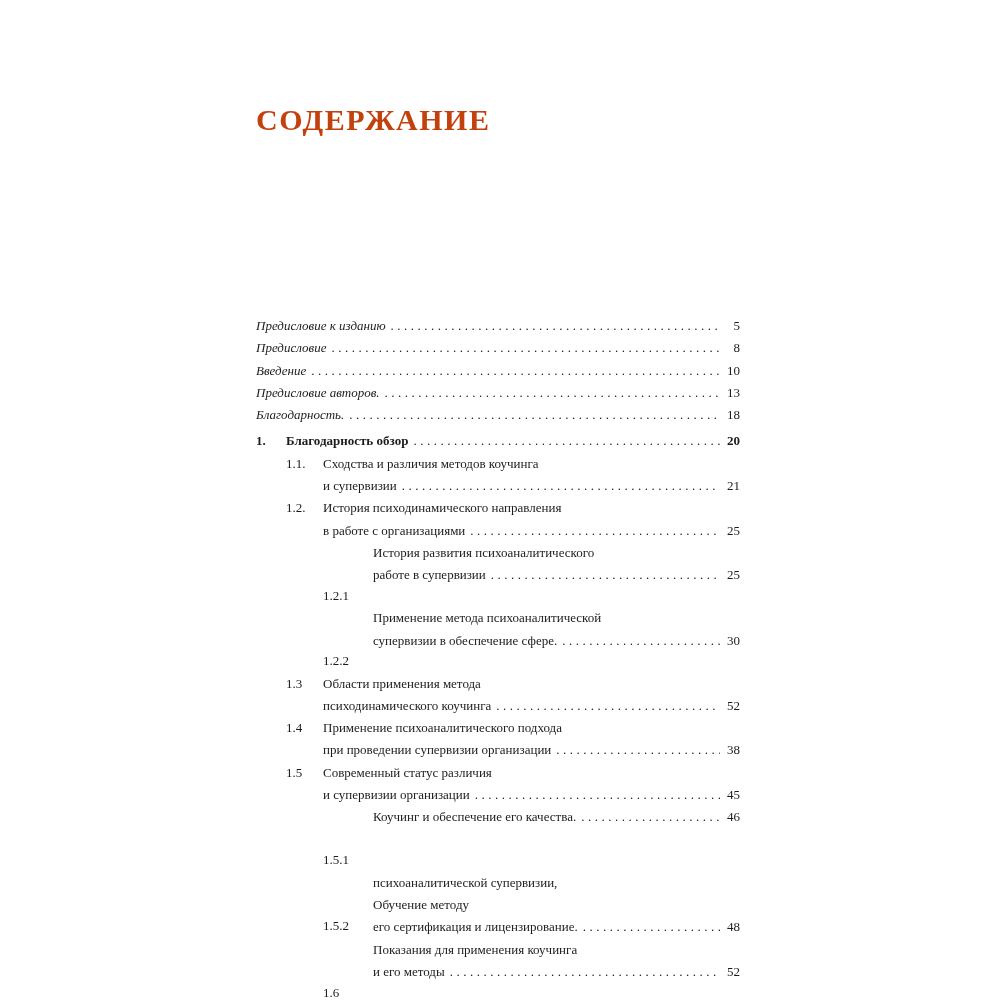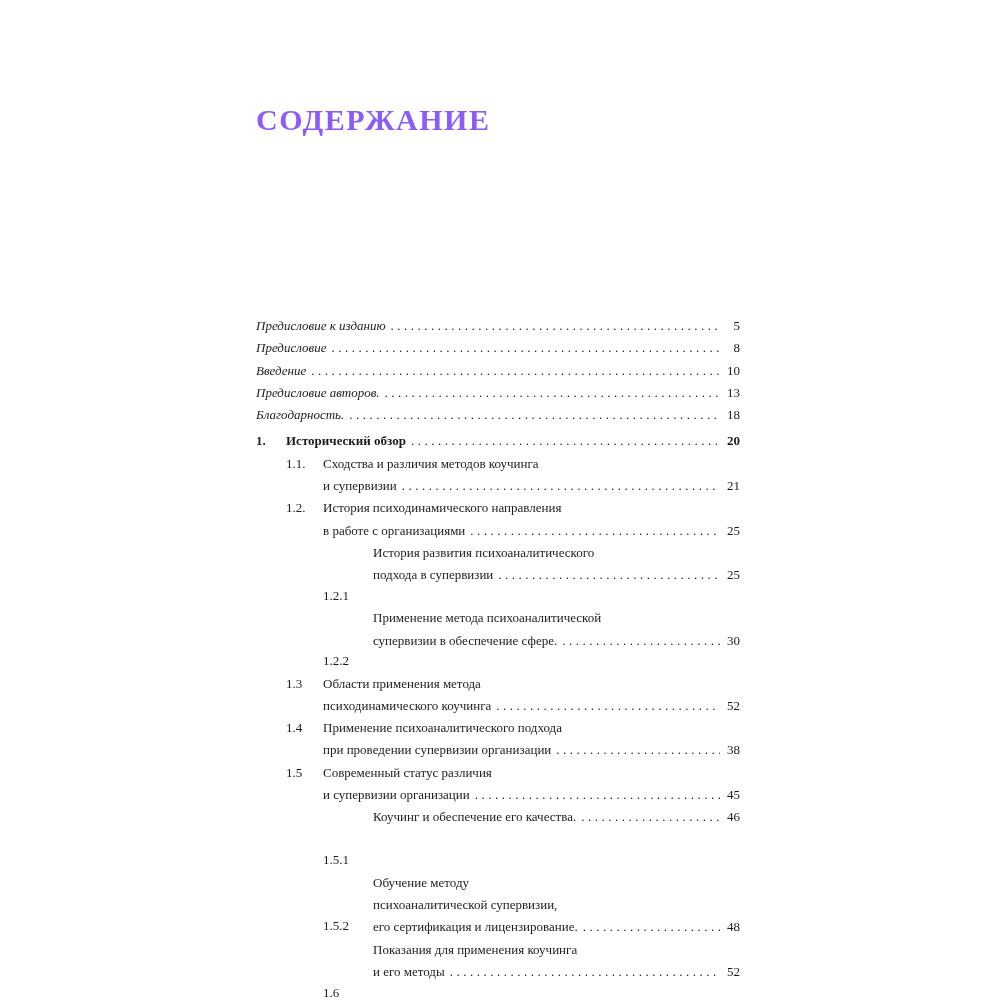--- a/index.html
+++ b/index.html
@@ -13,21 +13,21 @@
     font-family: "Liberation Serif", serif;
     color: #1c1c1c;
   }
   .page-title {
     position: absolute;
     left: 256px;
     top: 103px;
     font-size: 30px;
     font-weight: 700;
     letter-spacing: 1.5px;
-    color: #8b5cf6;
+    color: #c2410c;
     font-family: "Liberation Serif", serif;
   }
   .toc {
     position: absolute;
     left: 256px;
     top: 315px;
     width: 484px;
     font-size: 13px;
     line-height: 22.3px;
   }
@@ -114,21 +114,21 @@
               <span class="pg">18</span>
             </div>
           </div>
         </div>
       </div>
     <div id="chapters">
         <div class="entry lvl0">
           <span class="num">1.</span>
           <div class="body">
             <div class="line">
-              <span class="txt">Исторический обзор</span>
+              <span class="txt">Благодарность обзор</span>
               <span class="leader">..........................................................................................</span>
               <span class="pg">20</span>
             </div>
           </div>
         </div>
         <div class="entry lvl1">
           <span class="num">1.1.</span>
           <div class="body">
             <div class="line">
               <span class="txt">Сходства и различия методов коучинга</span>
@@ -153,21 +153,21 @@
             </div>
           </div>
         </div>
         <div class="entry lvl2">
           <span class="num">1.2.1</span>
           <div class="body">
             <div class="line">
               <span class="txt">История развития психоаналитического</span>
             </div>
             <div class="line">
-              <span class="txt">подхода в супервизии</span>
+              <span class="txt">работе в супервизии</span>
               <span class="leader">..........................................................................................</span>
               <span class="pg">25</span>
             </div>
           </div>
         </div>
         <div class="entry lvl2">
           <span class="num">1.2.2</span>
           <div class="body">
             <div class="line">
               <span class="txt">Применение метода психоаналитической</span>
@@ -225,24 +225,24 @@
               <span class="txt">Коучинг и обеспечение его качества.</span>
               <span class="leader">..........................................................................................</span>
               <span class="pg">46</span>
             </div>
           </div>
         </div>
         <div class="entry lvl2">
           <span class="num">1.5.2</span>
           <div class="body">
             <div class="line">
+              <span class="txt">психоаналитической супервизии,</span>
+            </div>
+            <div class="line">
               <span class="txt">Обучение методу</span>
-            </div>
-            <div class="line">
-              <span class="txt">психоаналитической супервизии,</span>
             </div>
             <div class="line">
               <span class="txt">его сертификация и лицензирование.</span>
               <span class="leader">..........................................................................................</span>
               <span class="pg">48</span>
             </div>
           </div>
         </div>
         <div class="entry lvl2">
           <span class="num">1.6</span>

